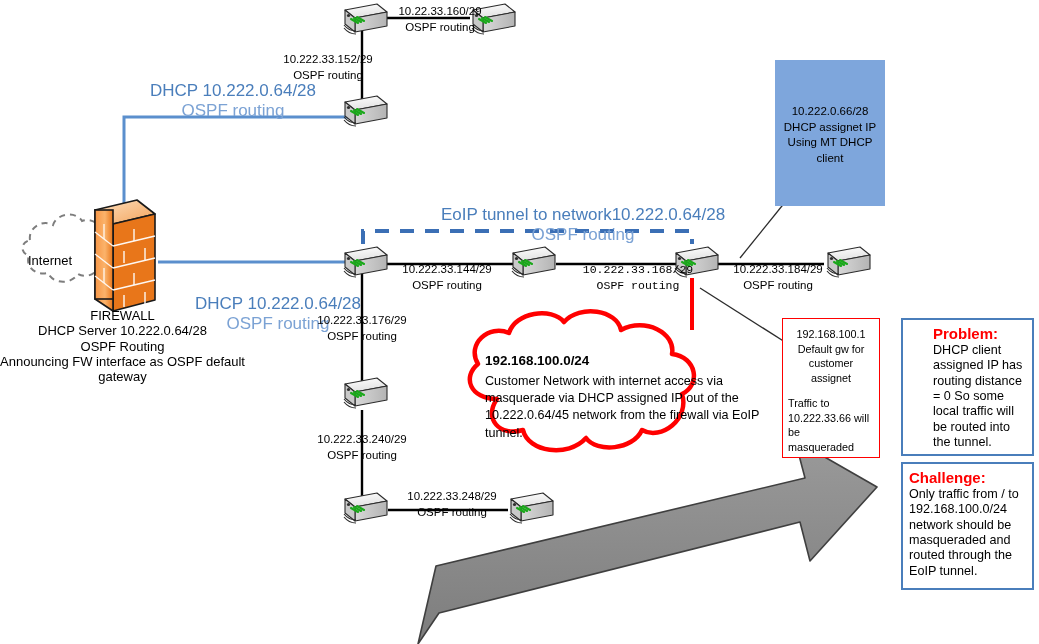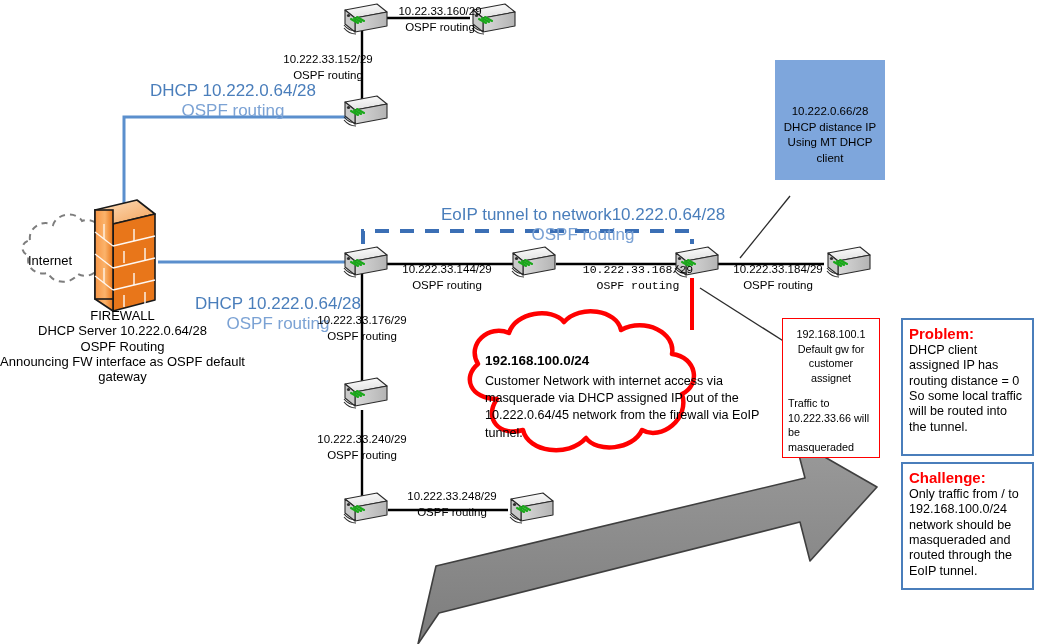--- a/index.html
+++ b/index.html
@@ -204,24 +204,24 @@
     <div>10.222.33.240/29</div>
       <div>OSPF routing</div>
   </div>
   <div class="netlbl" style="left:390px;top:489px;width:124px;">
     <div>10.222.33.248/29</div>
       <div>OSPF routing</div>
   </div>
 
   <div class="lbl" style="left:18px;top:253px;width:64px;font-size:13px;">Internet</div>
 
-  <div class="boxtext bluebox" style="left:775px;top:60px;width:110px;height:120px;">
+  <div class="boxtext bluebox" style="left:775px;top:60px;width:110px;height:146px;">
     <div class="bt">
       <div>10.222.0.66/28</div>
-      <div>DHCP distance IP</div>
+      <div>DHCP assignet IP</div>
       <div>Using MT DHCP</div>
       <div>client</div>
     </div>
   </div>
 
   <div class="cloudtext" style="left:485px;top:352px;width:300px;">
     <b>192.168.100.0/24</b>
     <div style="margin-top:2px;">Customer Network with internet access via masquerade via DHCP assigned IP out of the 10.222.0.64/45 network from the firewall via EoIP tunnel.</div>
   </div>
 
@@ -231,21 +231,21 @@
       <div>Default gw for</div>
       <div>customer assignet</div>
     </div>
     <div class="bt2">
       <div>Traffic to</div>
       <div>10.222.33.66 will be</div>
       <div>masqueraded</div>
     </div>
   </div>
 
-  <div class="boxtext notebox" style="left:901px;top:318px;width:133px;height:138px;">
+  <div class="boxtext notebox" style="left:901px;top:318px;width:133px;height:138px;padding-left:24px;">
     <div class="hd">Problem:</div>
     <div class="bd">DHCP client assigned IP has routing distance = 0 So some local traffic will be routed into the tunnel.</div>
   </div>
 
   <div class="boxtext notebox" style="left:901px;top:462px;width:133px;height:128px;">
     <div class="hd">Challenge:</div>
     <div class="bd">Only traffic from / to 192.168.100.0/24 network should be masqueraded and routed through the EoIP tunnel.</div>
   </div>
 
 </div>

